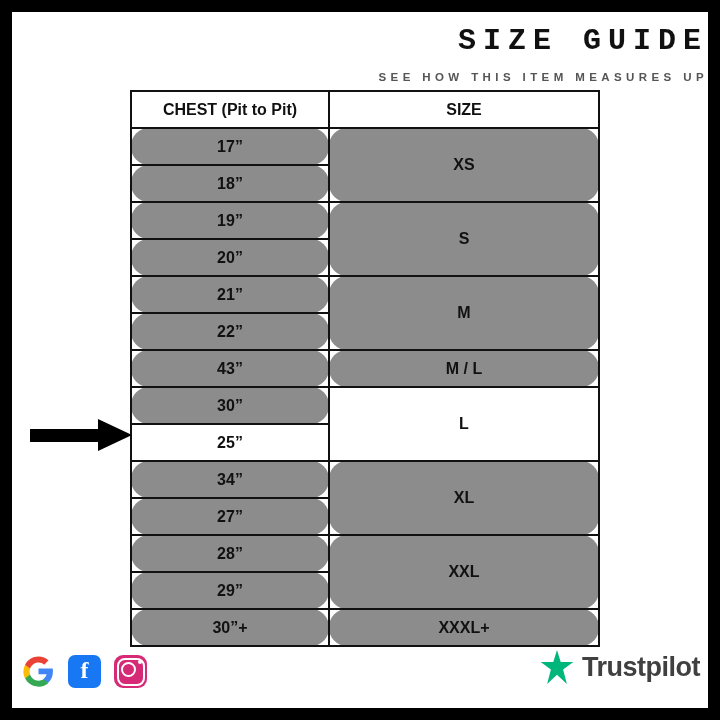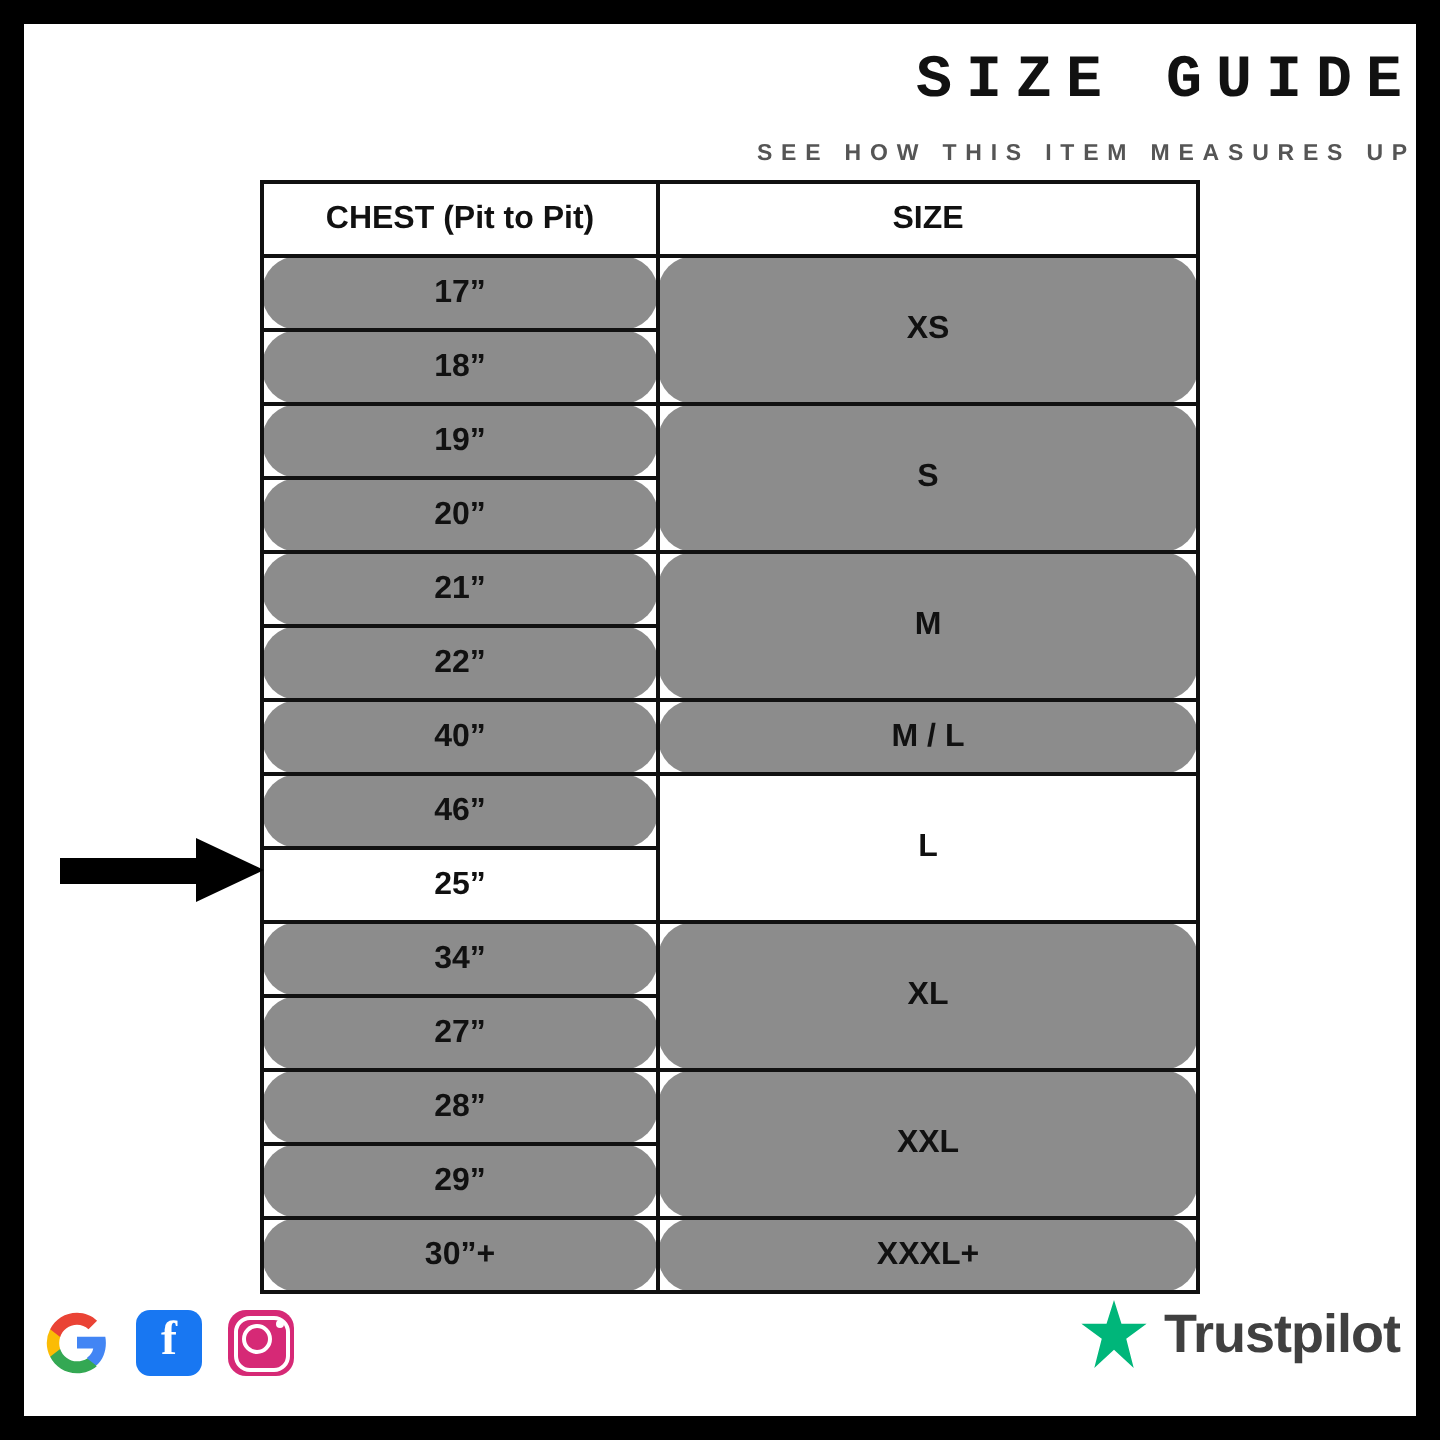--- a/index.html
+++ b/index.html
@@ -245,26 +245,26 @@
 
         <tr>
           <td class="grey col-chest">21”</td>
           <td class="grey col-size size-cell" rowspan="2">M</td>
         </tr>
         <tr>
           <td class="grey col-chest">22”</td>
         </tr>
 
         <tr>
-          <td class="grey col-chest">40”</td>
+          <td class="grey col-chest">43”</td>
           <td class="grey col-size size-cell">M / L</td>
         </tr>
 
         <tr>
-          <td class="grey col-chest">46”</td>
+          <td class="grey col-chest">30”</td>
           <td class="white col-size size-cell" rowspan="2">L</td>
         </tr>
         <tr>
           <td class="white col-chest">25”</td>
         </tr>
 
         <tr>
           <td class="grey col-chest">34”</td>
           <td class="grey col-size size-cell" rowspan="2">XL</td>
         </tr>

